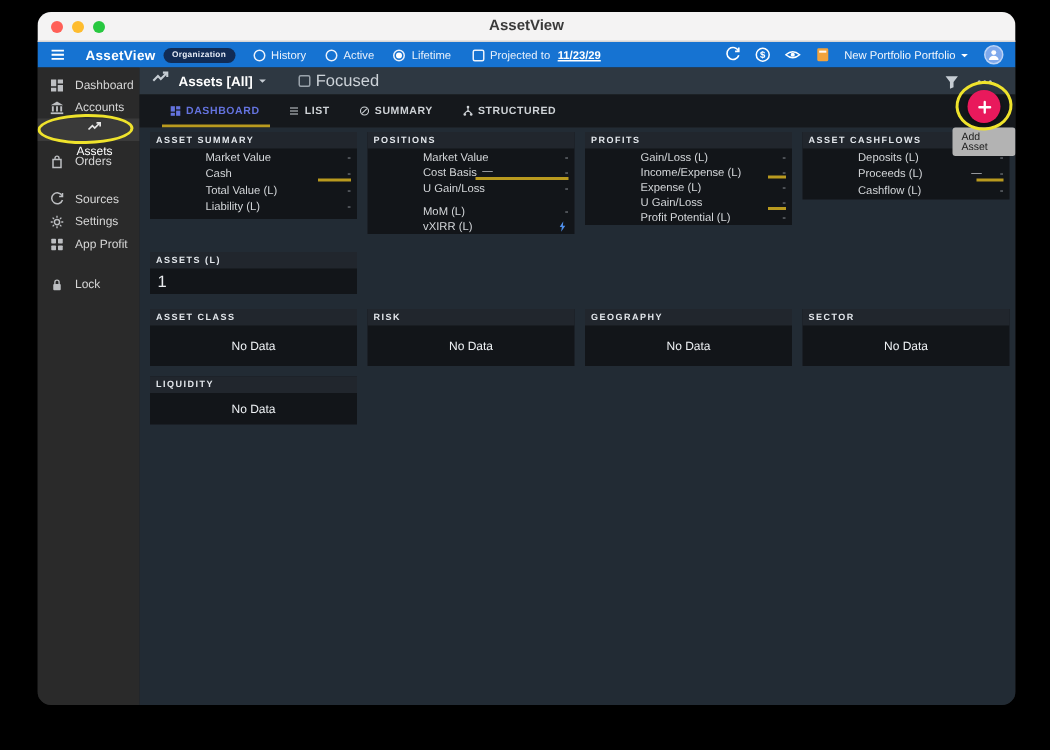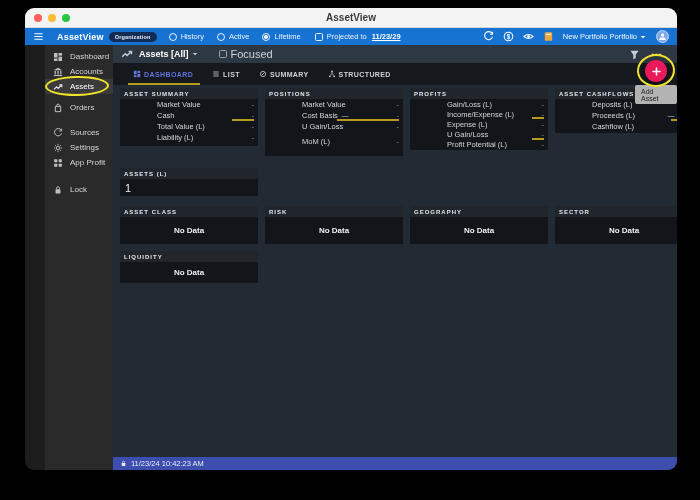--- a/index.html
+++ b/index.html
@@ -34,35 +34,35 @@
   .cb { width:8px; height:8px; border:1.5px solid #eaf1fb; border-radius:1.5px; }
   .proj-wrap { display:flex; align-items:center; gap:4px; margin-left:14px; }
   .proj-date { font-size:7.5px; font-weight:bold; color:#fff; text-decoration:underline; margin-left:5px; }
   .appbar-right { margin-left:auto; display:flex; align-items:center; gap:9px; }
   .portfolio { display:flex; align-items:center; gap:2px; font-size:7.5px; color:#f2f6fc; }
   .avatar { width:13px; height:13px; border-radius:50%; background:#7fa9ec; border:1.5px solid #bcd3f5;
             display:flex; align-items:center; justify-content:center; color:#fff; }
   .avatar .icon { width:9px; height:9px; }
 
   
-  .body-row { flex:1; display:flex; min-height:0;padding-left:20px; }
+  .body-row { flex:1; display:flex; min-height:0; }
   .sidebar { width:68px; background:#2a2a2a; flex:0 0 auto; padding-top:4px; position:relative; }
   .side-item { height:15px; display:flex; align-items:center; gap:7px; padding-left:8px;
                color:#d6d6d6; position:relative; }
   .side-item .icon { width:10px; height:10px; color:#bdbfc2; flex:0 0 auto; }
-  .side-item.active { background:#3a3a3a; color:#fff; }
+  .side-item.active { background:#3a3a3a; color:#fff;flex-direction:column; }
   .side-item.active .icon { color:#e6e6e6; }
   .side-label { font-size:8px; }
   .annot-ellipse { position:absolute; border:2.5px solid var(--c-annotation,#efe32c);
                    border-radius:50%; pointer-events:none; z-index:5; }
   .sidebar .annot-ellipse { left:0px; top:-3px; width:64px; height:20px; transform:rotate(-1deg); }
 
   .main { flex:1; display:flex; flex-direction:column; min-width:0; position:relative; }
 
-  .main-header { height:18px; background:#2e3842; display:flex; align-items:center;
+  .main-header { height:18px; background:#2e3842; display:flex; 
                  padding:0 8px; gap:6px; flex:0 0 auto; }
   .main-header .icon { color:#c6cdd4; }
   .mh-title { font-size:9px; font-weight:bold; color:#fff; display:flex; align-items:center; gap:2px; }
   .focused-wrap { display:flex; align-items:center; gap:4px; margin-left:14px; }
   .focused-wrap .cb { border-color:#9aa3ab; }
   .focused-label { font-size:11px; color:#cdd3d9; }
   .mh-actions { margin-left:auto; display:flex; align-items:center; gap:11px; padding-right:7px; }
 
   .tab-bar { height:22px; background:#15181c; display:flex; align-items:center; gap:19px;
              padding:0 0 0 20px; flex:0 0 auto; }
@@ -82,21 +82,21 @@
   .prow { height:11px; display:flex; align-items:center; padding:0 4px; position:relative;
           font-size:7.5px; color:#d4d7da;margin-left:33px; }
   .prow .plabel { flex:1; white-space:nowrap; overflow:hidden; }
   .prow .pmid { color:#c7cace; font-size:7px; }
   .prow .pval { color:#90969c; margin-left:4px; }
   .prow .uline { position:absolute; right:4px; bottom:0; height:2px; background:var(--c-underline,#b99a1f); }
   .prow .bolt-icon { width:8px; height:8px; color:#4f8fea; margin-left:4px; }
   .pspacer { height:4px; }
   .count-val { font-size:11px; color:#e9ebee; padding:3px 5px 4px; }
   .nodata { flex:1; display:flex; align-items:center; justify-content:center;
-            font-size:8px; font-weight:bold; color:#eef1f4; }
+            font-size:8px; font-weight:normal; color:#eef1f4; }
 
   
   .fab { position:absolute; left:620px; top:52px; width:22px; height:22px; border-radius:50%;
          background:var(--c-fab,#e9195c); display:flex; align-items:center; justify-content:center;
          z-index:6; box-shadow:0 2px 5px rgba(0,0,0,.5); }
   .fab .icon { width:11px; height:11px; color:#fff; }
   .fab-annot { position:absolute; left:612px; top:46px; width:38px; height:33px; z-index:7;
                transform:rotate(-3deg); }
   .tooltip { position:absolute; left:610px; top:77px; background:#b3b3b3; color:#222;
              font-size:7px; padding:2.5px 6px; border-radius:2px; z-index:6; }
@@ -394,20 +394,29 @@
                 </div>
                 <div class="prow">
                   <span class="plabel">U Gain/Loss</span>
                   <span class="pval">-</span>
                 </div>
                 <div class="pspacer"></div>
                 <div class="prow">
                   <span class="plabel">MoM (L)</span>
                   <span class="pval">-</span>
                 </div>
+                <div class="prow">
+                  <span class="plabel">vXIRR (L)</span>
+                  <span class="pval"></span>
+                  <span class="icon bolt-icon">
+                    <svg viewBox="0 0 12 12" fill="currentColor">
+                      <path d="M6.8 0.8 L3.2 6.6 h2.2 L4.6 11.2 L8.8 5.2 H6.4 Z"></path>
+                    </svg>
+                  </span>
+                </div>
               </div>
               <div class="panel" style="height: 62px;">
                 <div class="panel-head">PROFITS</div>
                 <div class="prow">
                   <span class="plabel">Gain/Loss (L)</span>
                   <span class="pval">-</span>
                 </div>
                 <div class="prow">
                   <span class="plabel">Income/Expense (L)</span>
                   <span class="pval">-</span>
@@ -466,29 +475,20 @@
                 <div class="panel-head">SECTOR</div>
                 <div class="nodata">No Data</div>
               </div>
             </div>
             <div class="panel" style="height: 32px; margin-top: 7px;">
               <div class="panel-head">LIQUIDITY</div>
               <div class="nodata">No Data</div>
             </div>
           </div>
 
-        <div class="status-bar">
-          <span class="icon" id="ic-lock-s">
-              <svg viewBox="0 0 12 12">
-                <rect x="3" y="5.2" width="6" height="4.9" rx=".8" fill="currentColor"></rect>
-                <path d="M4.3 5.2 V3.8 a1.7 1.7 0 0 1 3.4 0 V5.2" stroke="currentColor" fill="none" stroke-width="1.1"></path>
-              </svg>
-            </span>
-          <span class="status-text">11/23/24 10:42:23 AM</span>
-        </div>
       </div>
     </div>
 
     <div class="fab">
       <span class="icon" id="ic-plus">
           <svg viewBox="0 0 12 12">
             <path d="M6 2.1 V9.9 M2.1 6 H9.9" stroke="currentColor" fill="none" stroke-width="1.7" stroke-linecap="round"></path>
           </svg>
         </span>
     </div>

